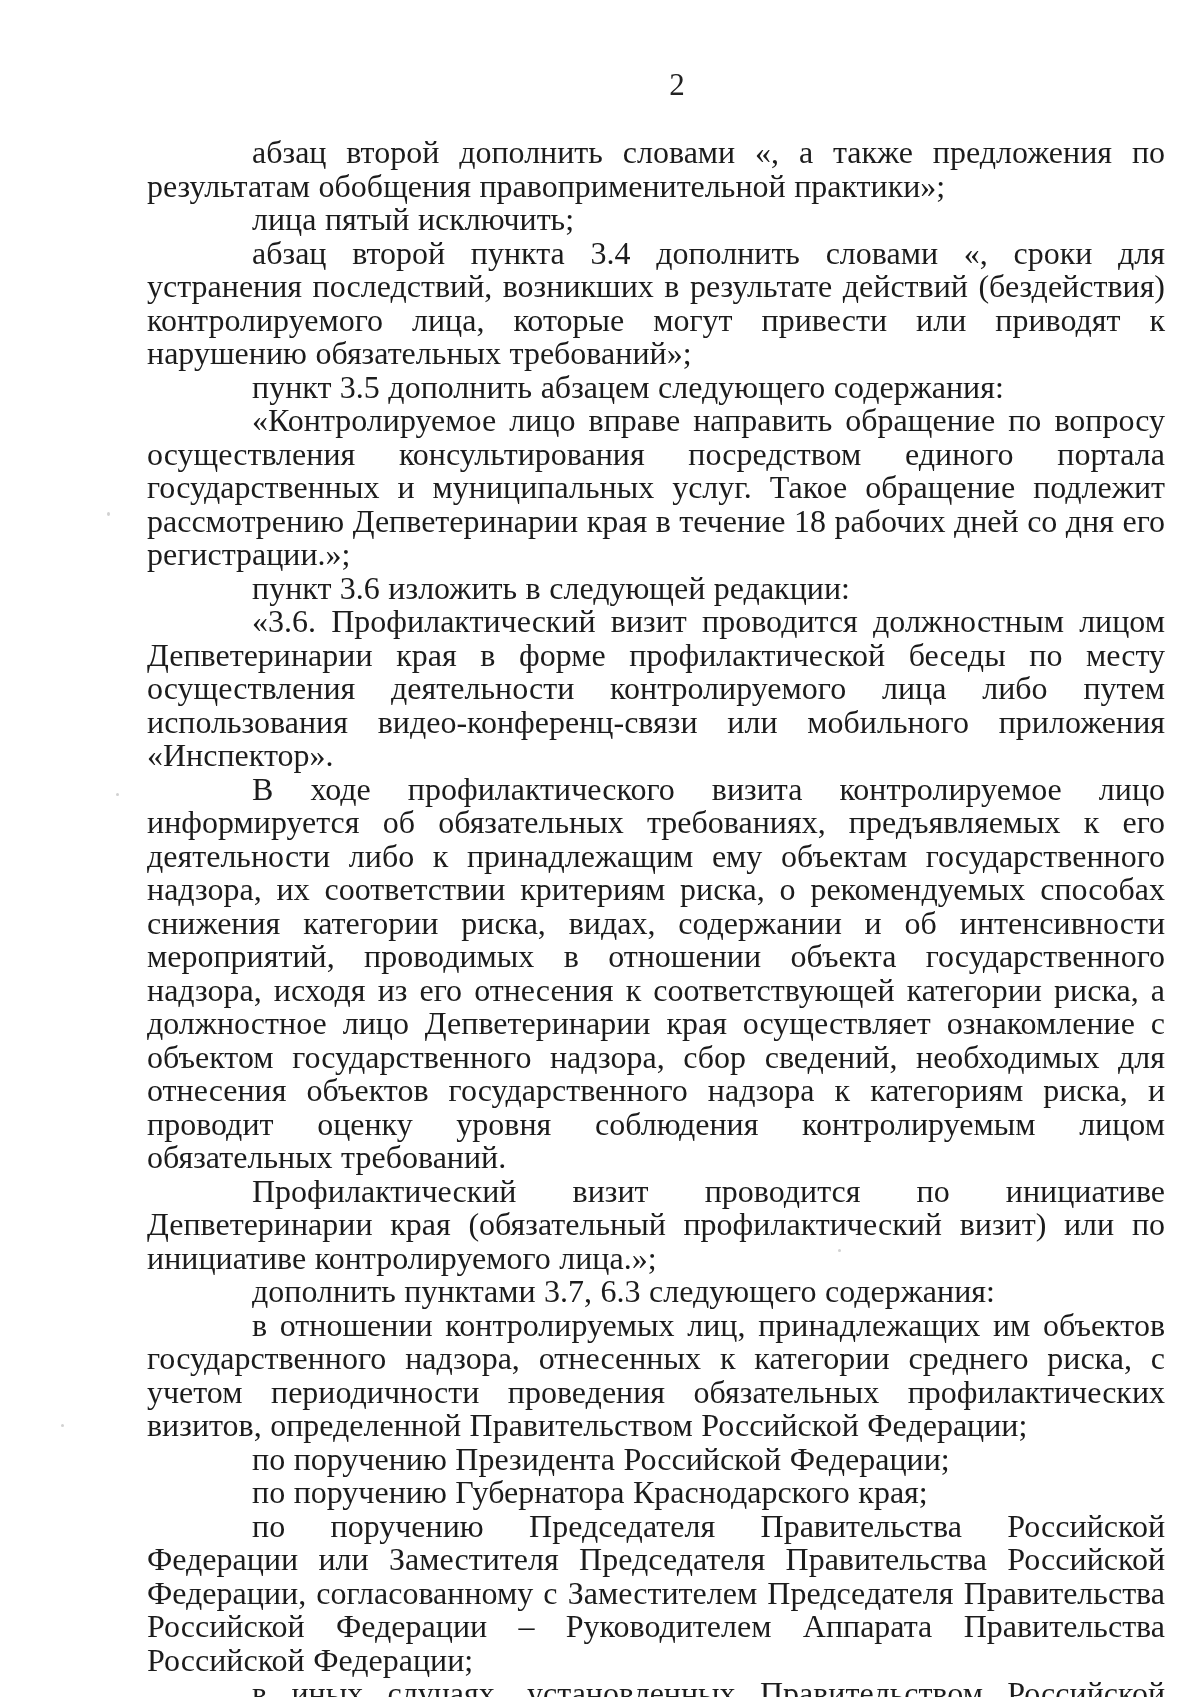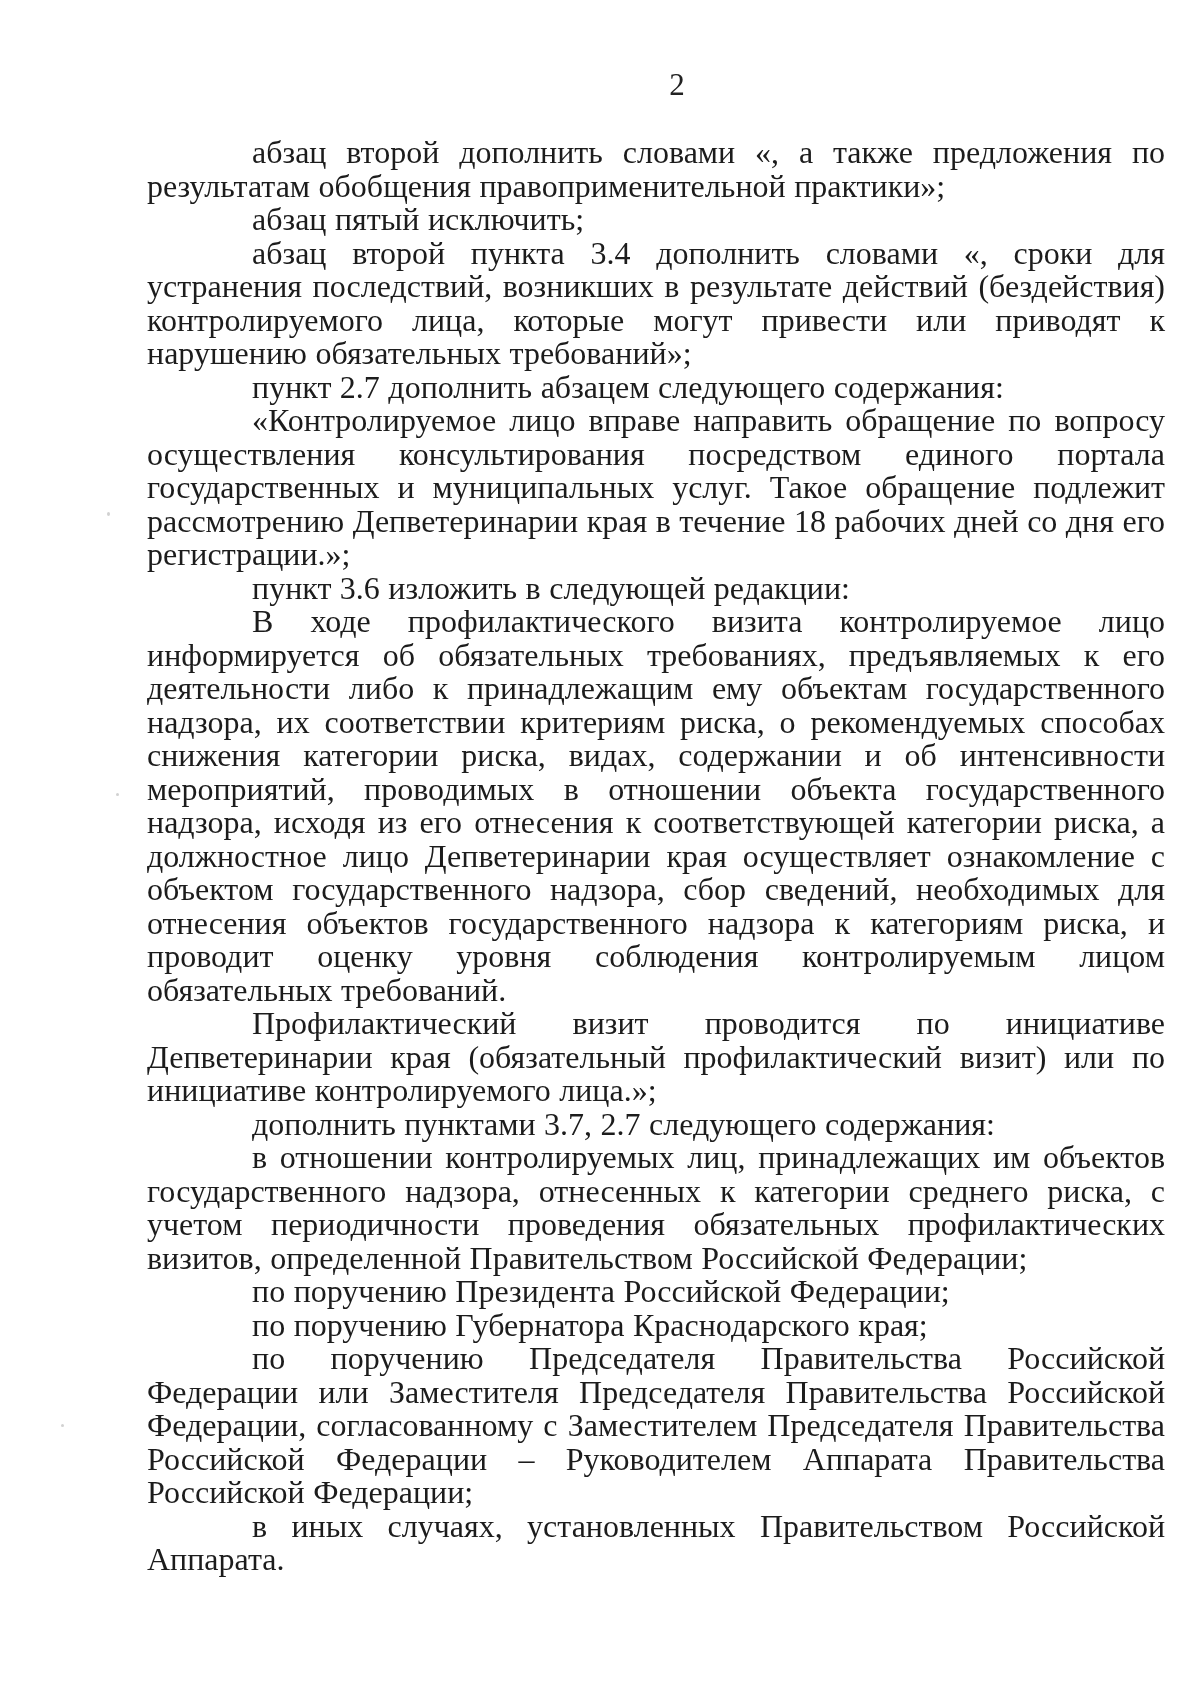--- a/index.html
+++ b/index.html
@@ -56,28 +56,29 @@
 </style>
 </head>
 <body>
 
 <div class="page">
 
   <div class="page-number">2</div>
 
   <div class="content">
     <p>абзац второй дополнить словами «, а также предложения по результатам обобщения правоприменительной практики»;</p>
-    <p>абзац пятый исключить;</p>
+    <p>лица пятый исключить;</p>
     <p>абзац второй пункта 3.4 дополнить словами «, сроки для устранения последствий, возникших в результате действий (бездействия) контролируемого лица, которые могут привести или приводят к нарушению обязательных требований»;</p>
-    <p>пункт 2.7 дополнить абзацем следующего содержания:</p>
+    <p>пункт 3.5 дополнить абзацем следующего содержания:</p>
     <p>«Контролируемое лицо вправе направить обращение по вопросу осуществления консультирования посредством единого портала государственных и муниципальных услуг. Такое обращение подлежит рассмотрению Депветеринарии края в течение 18 рабочих дней со дня его регистрации.»;</p>
     <p>пункт 3.6 изложить в следующей редакции:</p>
+    <p>«3.6. Профилактический визит проводится должностным лицом Депветеринарии края в форме профилактической беседы по месту осуществления деятельности контролируемого лица либо путем использования видео-конференц-связи или мобильного приложения «Инспектор».</p>
     <p>В ходе профилактического визита контролируемое лицо информируется об обязательных требованиях, предъявляемых к его деятельности либо к принадлежащим ему объектам государственного надзора, их соответствии критериям риска, о рекомендуемых способах снижения категории риска, видах, содержании и об интенсивности мероприятий, проводимых в отношении объекта государственного надзора, исходя из его отнесения к соответствующей категории риска, а должностное лицо Депветеринарии края осуществляет ознакомление с объектом государственного надзора, сбор сведений, необходимых для отнесения объектов государственного надзора к категориям риска, и проводит оценку уровня соблюдения контролируемым лицом обязательных требований.</p>
     <p>Профилактический визит проводится по инициативе Депветеринарии края (обязательный профилактический визит) или по инициативе контролируемого лица.»;</p>
-    <p>дополнить пунктами 3.7, 2.7 следующего содержания:</p>
+    <p>дополнить пунктами 3.7, 6.3 следующего содержания:</p>
     <p>в отношении контролируемых лиц, принадлежащих им объектов государственного надзора, отнесенных к категории среднего риска, с учетом периодичности проведения обязательных профилактических визитов, определенной Правительством Российской Федерации;</p>
     <p>по поручению Президента Российской Федерации;</p>
     <p>по поручению Губернатора Краснодарского края;</p>
     <p>по поручению Председателя Правительства Российской Федерации или Заместителя Председателя Правительства Российской Федерации, согласованному с Заместителем Председателя Правительства Российской Федерации – Руководителем Аппарата Правительства Российской Федерации;</p>
     <p>в иных случаях, установленных Правительством Российской Аппарата.</p>
   </div>
 
   <span class="speck s1"></span>
   <span class="speck s2"></span>
   <span class="speck s3"></span>

